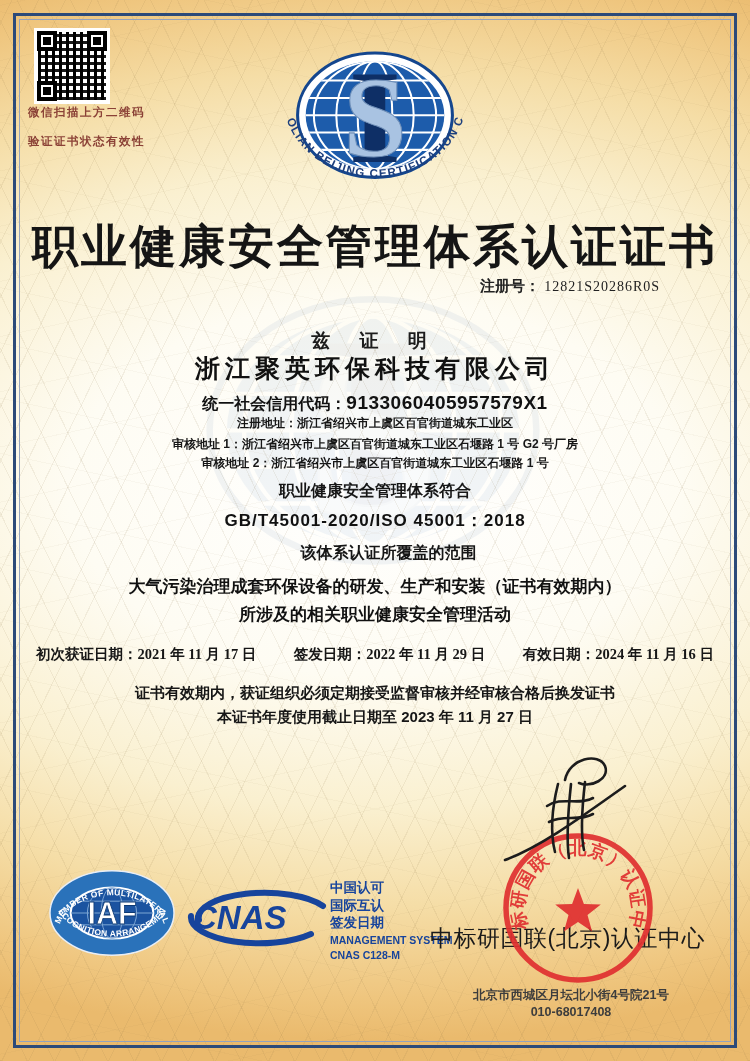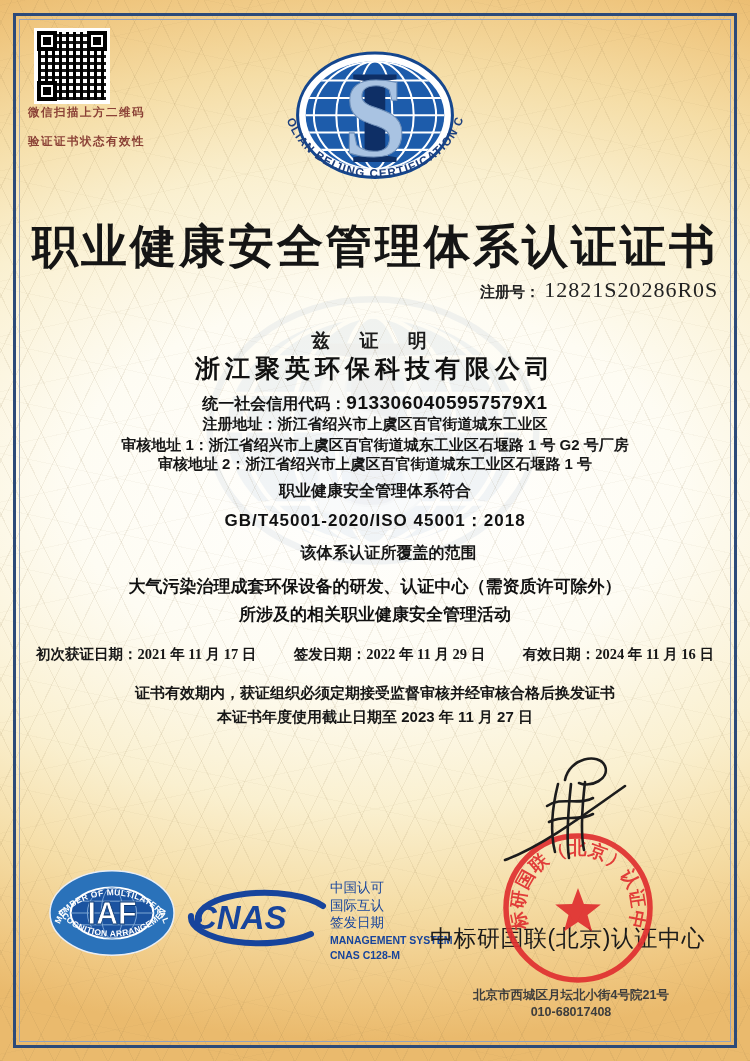--- a/index.html
+++ b/index.html
@@ -36,43 +36,43 @@
   }
   .finder { position:absolute; width:20px; height:20px; border:4px solid #000; background:#fff; }
   .finder::after { content:""; position:absolute; inset:2px; background:#000; }
   .f-tl { left:-1px; top:-1px; } .f-tr { right:-1px; top:-1px; } .f-bl { left:-1px; bottom:-1px; }
   .qr-cap { left:28px; width:190px; color:#8b4136; font-size:11.5px; font-weight:bold;
             letter-spacing:1.5px; font-family:"Liberation Serif", serif; }
 
   
   .title { top:216px; font-size:46px; font-weight:bold; color:#151515; letter-spacing:3px; }
   .regno { left:480px; top:277px; font-size:15px; font-weight:bold; color:#222; }
-  .regno .val { font-family:"Liberation Serif", serif; font-weight:normal; font-size:22px; letter-spacing:1px; }
+  .regno .val { font-family:"Liberation Serif", serif; font-weight:normal; font-size:14px; letter-spacing:1px; }
 
   
   .certify  { top:328px; font-size:19px; font-weight:bold; letter-spacing:12px; color:#1c1c1c; }
   .company  { top:352px; font-size:25px; font-weight:bold; letter-spacing:5px; color:#111; }
   .credit   { top:392px; font-size:16px; font-weight:bold; color:#111; }
   .credit .val { font-size:19px; letter-spacing:0.5px; }
   .addr1 { top:415px; } .addr2 { top:436px; } .addr3 { top:455px; }
-  .addr  { font-size:15px; font-weight:bold; color:#161616; }
+  .addr  { font-size:12px; font-weight:bold; color:#161616; }
   .conform  { top:481px; font-size:16px; font-weight:bold; color:#161616; }
   .standard { top:509px; font-size:17px; font-weight:bold; letter-spacing:1px; color:#111; }
   .scopehead{ top:543px; font-size:16px; font-weight:bold; color:#161616;padding-left:27px; }
   .scope1   { top:575px; } .scope2 { top:603px; }
   .scope    { font-size:17px; font-weight:bold; color:#111; }
 
   .dates { top:645px; left:36px; right:36px; display:flex; justify-content:space-between;
            font-family:"Liberation Serif", serif; font-size:14.5px; font-weight:bold; color:#161616; }
   .note  { font-size:15px; font-weight:bold; color:#161616; }
   .note1 { top:684px; } .note2 { top:708px; } .note3 { top:732px; }
 
   
   .cnas-col { left:330px; top:879px; color:#17449c; line-height:17.5px; }
-  .cnas-col .zh { font-size:13.5px; font-weight:normal; }
+  .cnas-col .zh { font-size:13.5px; font-weight:bold; }
   .cnas-col .en { font-size:10.5px; font-weight:bold; line-height:13px; margin-top:2px; }
   .center-name { left:415px; top:923px; width:305px; text-align:center;
                  font-size:23px; font-weight:500; color:#1a1a1a; letter-spacing:0.5px; z-index:1; }
   .seal { left:498px; top:828px; z-index:2; opacity:0.93; }
   .sign { left:503px; top:750px; z-index:3; }
   .baddr { left:426px; top:987px; width:290px; text-align:center; color:#3d3d3d;
            font-size:12.5px; font-weight:bold; line-height:17px; }
   .wm { left:158px; top:288px; opacity:0.055; z-index:0; }
   .layer { position:absolute; inset:0; }
 </style>
@@ -139,21 +139,21 @@
     <div class="abs ctr company">浙江聚英环保科技有限公司</div>
     <div class="abs ctr credit">
       <span>统一社会信用代码：</span><span class="val">9133060405957579X1</span>
     </div>
     <div class="abs ctr addr addr1">注册地址：浙江省绍兴市上虞区百官街道城东工业区</div>
     <div class="abs ctr addr addr2">审核地址 1：浙江省绍兴市上虞区百官街道城东工业区石堰路 1 号 G2 号厂房</div>
     <div class="abs ctr addr addr3">审核地址 2：浙江省绍兴市上虞区百官街道城东工业区石堰路 1 号</div>
     <div class="abs ctr conform">职业健康安全管理体系符合</div>
     <div class="abs ctr standard">GB/T45001-2020/ISO 45001：2018</div>
     <div class="abs ctr scopehead">该体系认证所覆盖的范围</div>
-    <div class="abs ctr scope scope1">大气污染治理成套环保设备的研发、认证中心（需资质许可除外）</div>
+    <div class="abs ctr scope scope1">大气污染治理成套环保设备的研发、生产和安装（证书有效期内）</div>
     <div class="abs ctr scope scope2">所涉及的相关职业健康安全管理活动</div>
 
     <div class="abs dates">
       <span>初次获证日期：2021 年 11 月 17 日</span>
       <span>签发日期：2022 年 11 月 29 日</span>
       <span>有效日期：2024 年 11 月 16 日</span>
     </div>
 
     <div class="abs ctr note note1">证书有效期内，获证组织必须定期接受监督审核并经审核合格后换发证书</div>
     <div class="abs ctr note note2">本证书年度使用截止日期至 2023 年 11 月 27 日</div>

